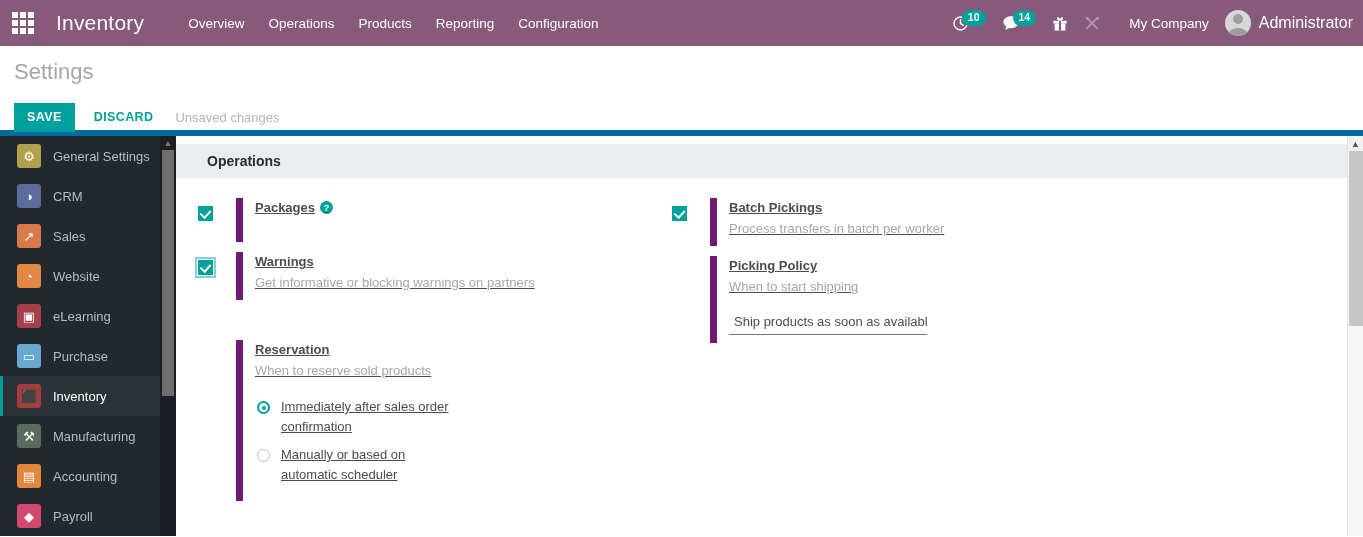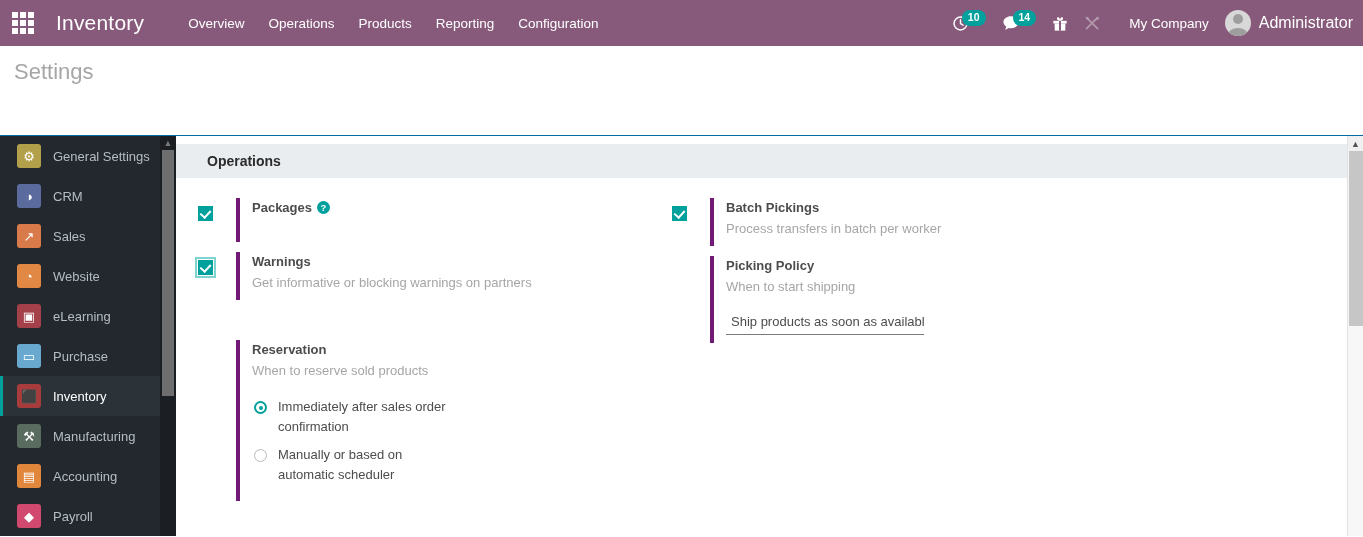--- a/index.html
+++ b/index.html
@@ -103,21 +103,21 @@
     position: absolute; bottom: -6px; left: 3px;
     width: 20px; height: 14px; border-radius: 50% 50% 0 0;
     background: #9e9e9e;
   }
   .user-name { font-size: 16px; white-space: nowrap; }
 
   
   .control-panel {
     height: 90px;
     background: #ffffff;
-    border-bottom: 1px solid #0369a1;
+    border-bottom: 6px solid #0369a1;
     position: relative;
     padding: 0 16px;
   }
   .breadcrumb {
     position: absolute;
     left: 14px; top: 13px;
     font-size: 22px;
     color: #a6a6a6;
     font-weight: normal;
   }
@@ -301,24 +301,25 @@
     content: "";
     position: absolute;
     left: 4px; top: 2px;
     width: 5px; height: 8px;
     border: solid #ffffff;
     border-width: 0 2px 2px 0;
     transform: rotate(42deg);
   }
   .o-checkbox.focused { outline: 2px solid #7fd3d1; outline-offset: 1px; }
   .setting-body {
-    border-left: 4px solid #701a75;
+    border-left: 7px solid #701a75;
     padding: 0 0 8px 12px;
     min-height: 44px;
     flex: 1;
+    text-decoration: underline;
   }
   .s-label {
     font-size: 13px;
     font-weight: bold;
     color: #4c4c4c;
     line-height: 19px;
     display: flex;
     align-items: center;
     gap: 5px;
   }
@@ -491,20 +492,25 @@
     <div class="user-block">
       <div class="avatar"></div>
       <span class="user-name">Administrator</span>
     </div>
   </div>
 </div>
 
 <div class="control-panel">
   <div class="breadcrumb">Settings</div>
 
+  <div class="btn-row">
+    <button class="btn-save">SAVE</button>
+    <button class="btn-discard">DISCARD</button>
+    <span class="unsaved-text">Unsaved changes</span>
+  </div>
 
 </div>
 
 <div class="app-body">
 
   <div class="settings-sidebar">
     <div class="sb-scroll" id="sb-list">
         <div class="sb-item">
           <span class="sb-ico" style="background: rgb(179, 160, 74);">⚙</span>
           <span class="sb-label">General Settings</span>

